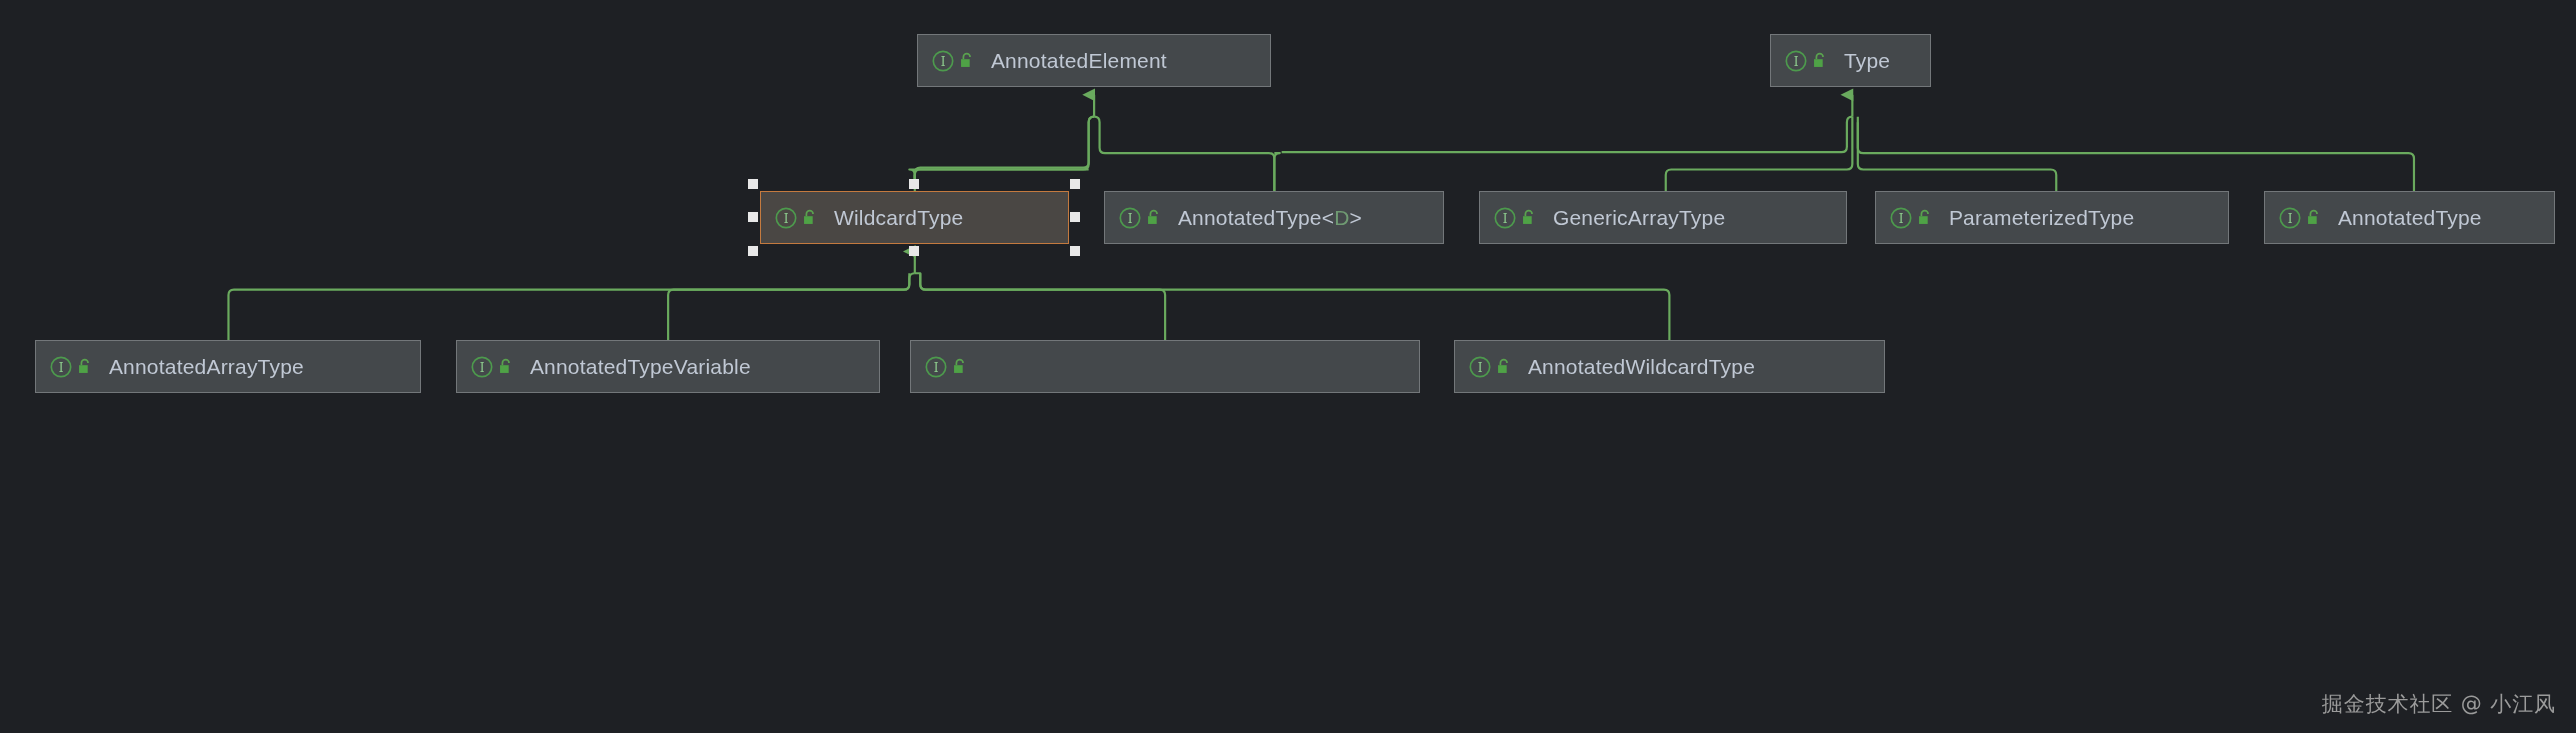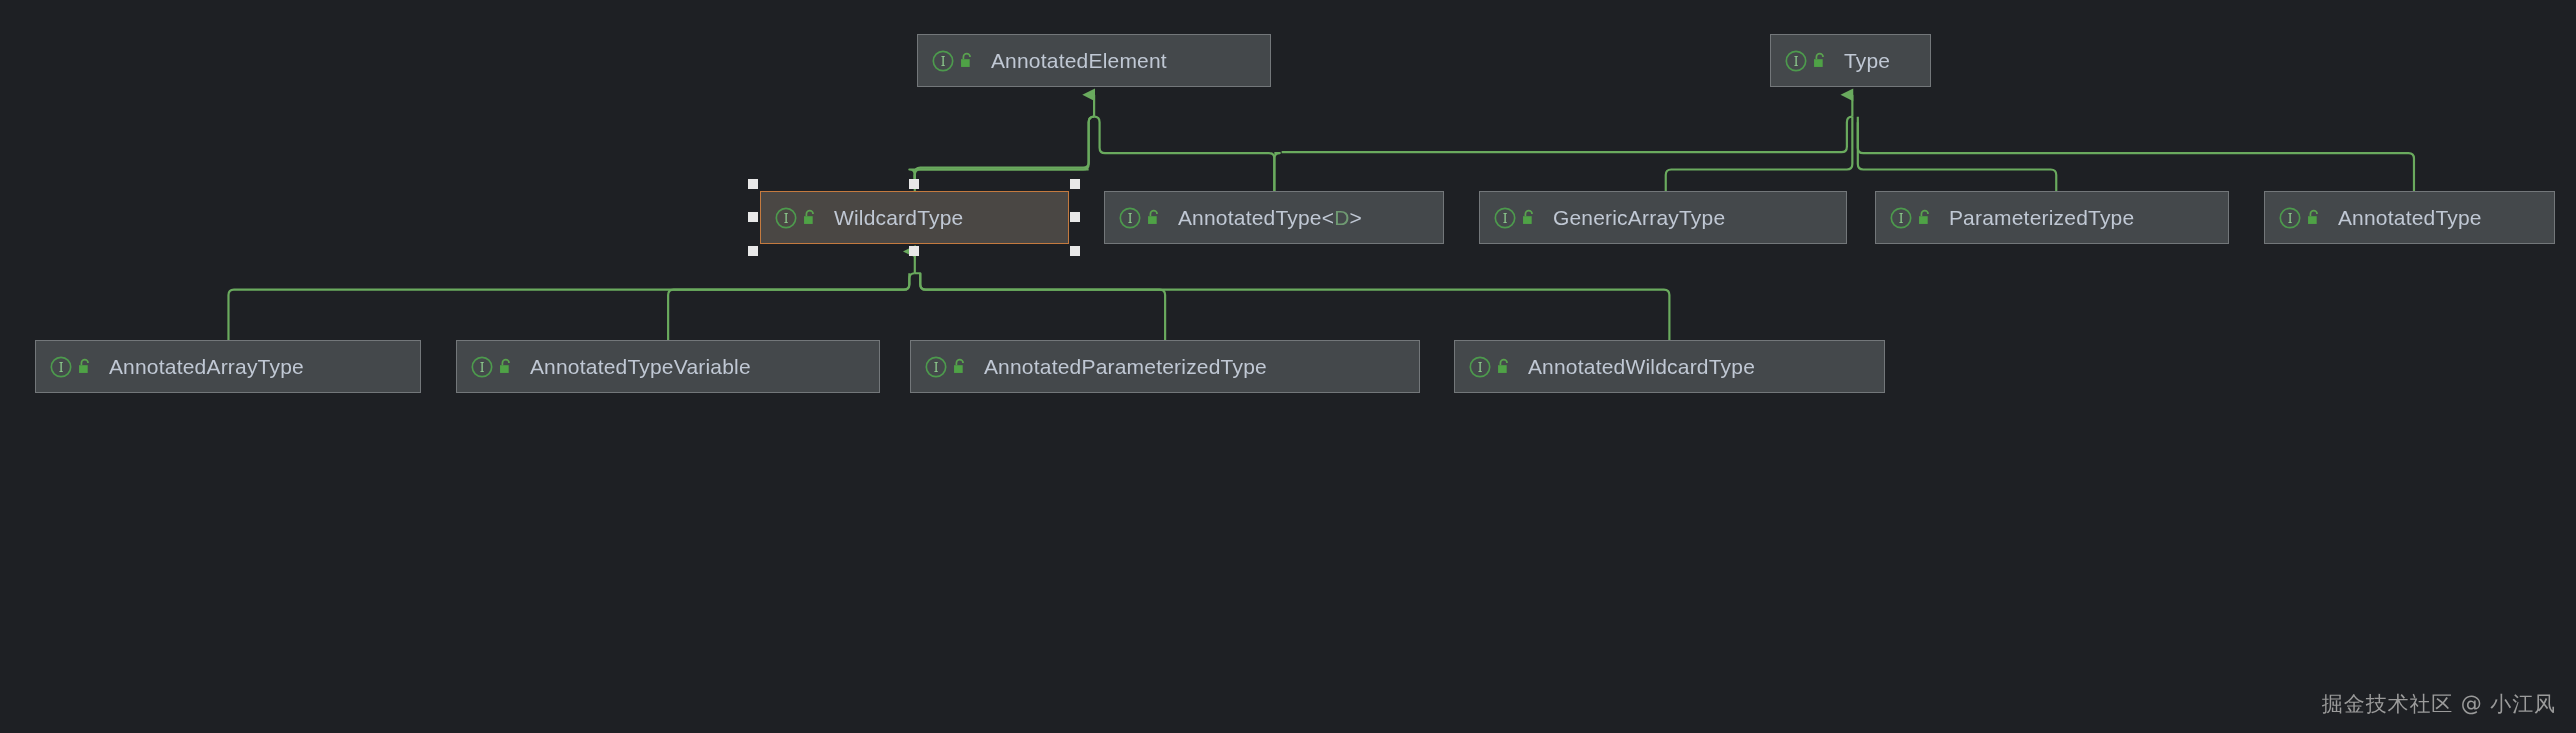--- a/index.html
+++ b/index.html
@@ -264,21 +264,20 @@
     <span class="node-icons">
       <svg class="iface-icon" viewBox="0 0 26 26">
         <circle cx="13" cy="13" r="10.5" fill="none" stroke="#4d9a4d" stroke-width="1.8"></circle>
         <text x="13" y="18" text-anchor="middle" font-size="13" font-family="DejaVu Serif, serif" fill="#8fcf8f">I</text>
       </svg>
       <svg class="lock-icon" viewBox="0 0 20 22">
         <path d="M6 9 V6.5 A3.6 3.6 0 0 1 13.4 6.5" fill="none" stroke="#5aa24f" stroke-width="1.9"></path>
         <rect x="3.4" y="9" width="9.6" height="8.6" fill="#4fa246"></rect>
       </svg>
     </span>
-    <span class="node-label">AnnotatedParameterizedType</span>
   </div>
 
   <div class="node" style="left:1454px; top:340px; width:431px;">
     <span class="node-icons">
       <svg class="iface-icon" viewBox="0 0 26 26">
         <circle cx="13" cy="13" r="10.5" fill="none" stroke="#4d9a4d" stroke-width="1.8"></circle>
         <text x="13" y="18" text-anchor="middle" font-size="13" font-family="DejaVu Serif, serif" fill="#8fcf8f">I</text>
       </svg>
       <svg class="lock-icon" viewBox="0 0 20 22">
         <path d="M6 9 V6.5 A3.6 3.6 0 0 1 13.4 6.5" fill="none" stroke="#5aa24f" stroke-width="1.9"></path>

